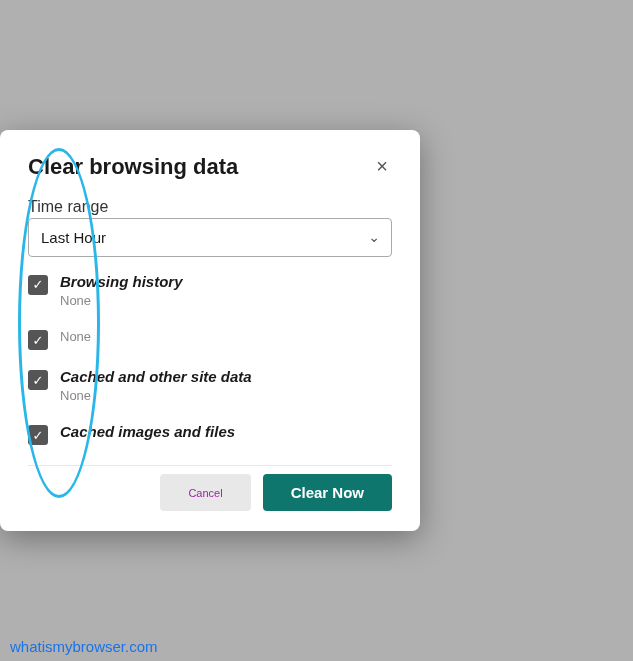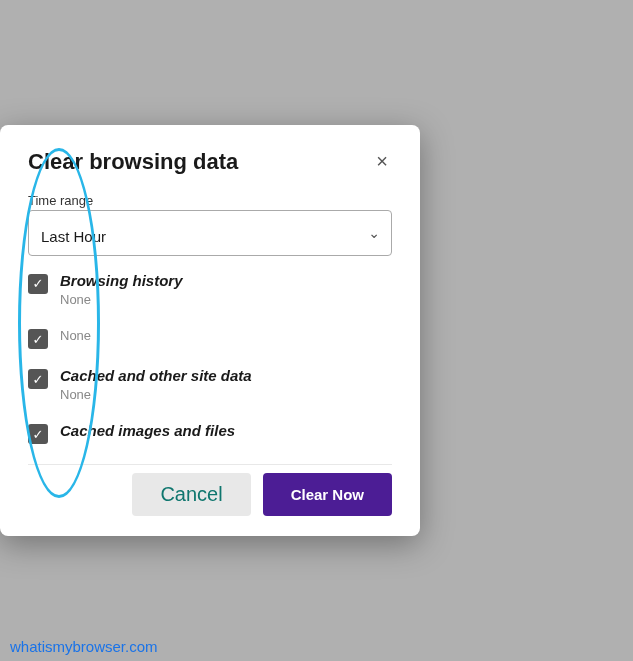--- a/index.html
+++ b/index.html
@@ -55,33 +55,33 @@
       border: none;
       cursor: pointer;
       font-size: 20px;
       color: #555;
       line-height: 1;
       padding: 2px 4px;
       border-radius: 4px;
     }
 
     .time-range-label {
-      font-size: 13px;
+      font-size: 16px;
       color: #333;
       margin-bottom: 2px;
     }
 
     .select-wrapper {
       position: relative;
       margin-bottom: 16px;
     }
 
     .time-select {
       width: 100%;
-      padding: 17px 36px 10px 12px;
+      padding: 10px 36px 10px 12px;
       font-size: 15px;
       border: 1.5px solid #aaa;
       border-radius: 4px;
       appearance: none;
       background: #fff;
       cursor: pointer;
       color: #1a1a1a;
     }
 
     .select-arrow {
@@ -158,34 +158,34 @@
     .modal-footer {
       display: flex;
       justify-content: flex-end;
       gap: 12px;
       padding-top: 8px;
       border-top: 1px solid #e8e8e8;
     }
 
     .btn-cancel {
       padding: 10px 28px;
-      font-size: 20px;
+      font-size: 11px;
       font-weight: 500;
       background: #e8e8e8;
       border: none;
       border-radius: 4px;
       cursor: pointer;
-      color: #0f766e;
+      color: #a21caf;
     }
 
     .btn-clear {
       padding: 10px 28px;
       font-size: 15px;
       font-weight: 600;
-      background: #4c1d95;
+      background: #0f766e;
       border: none;
       border-radius: 4px;
       cursor: pointer;
       color: #fff;
     }
 
     .watermark {
       position: absolute;
       bottom: 6px;
       left: 10px;

